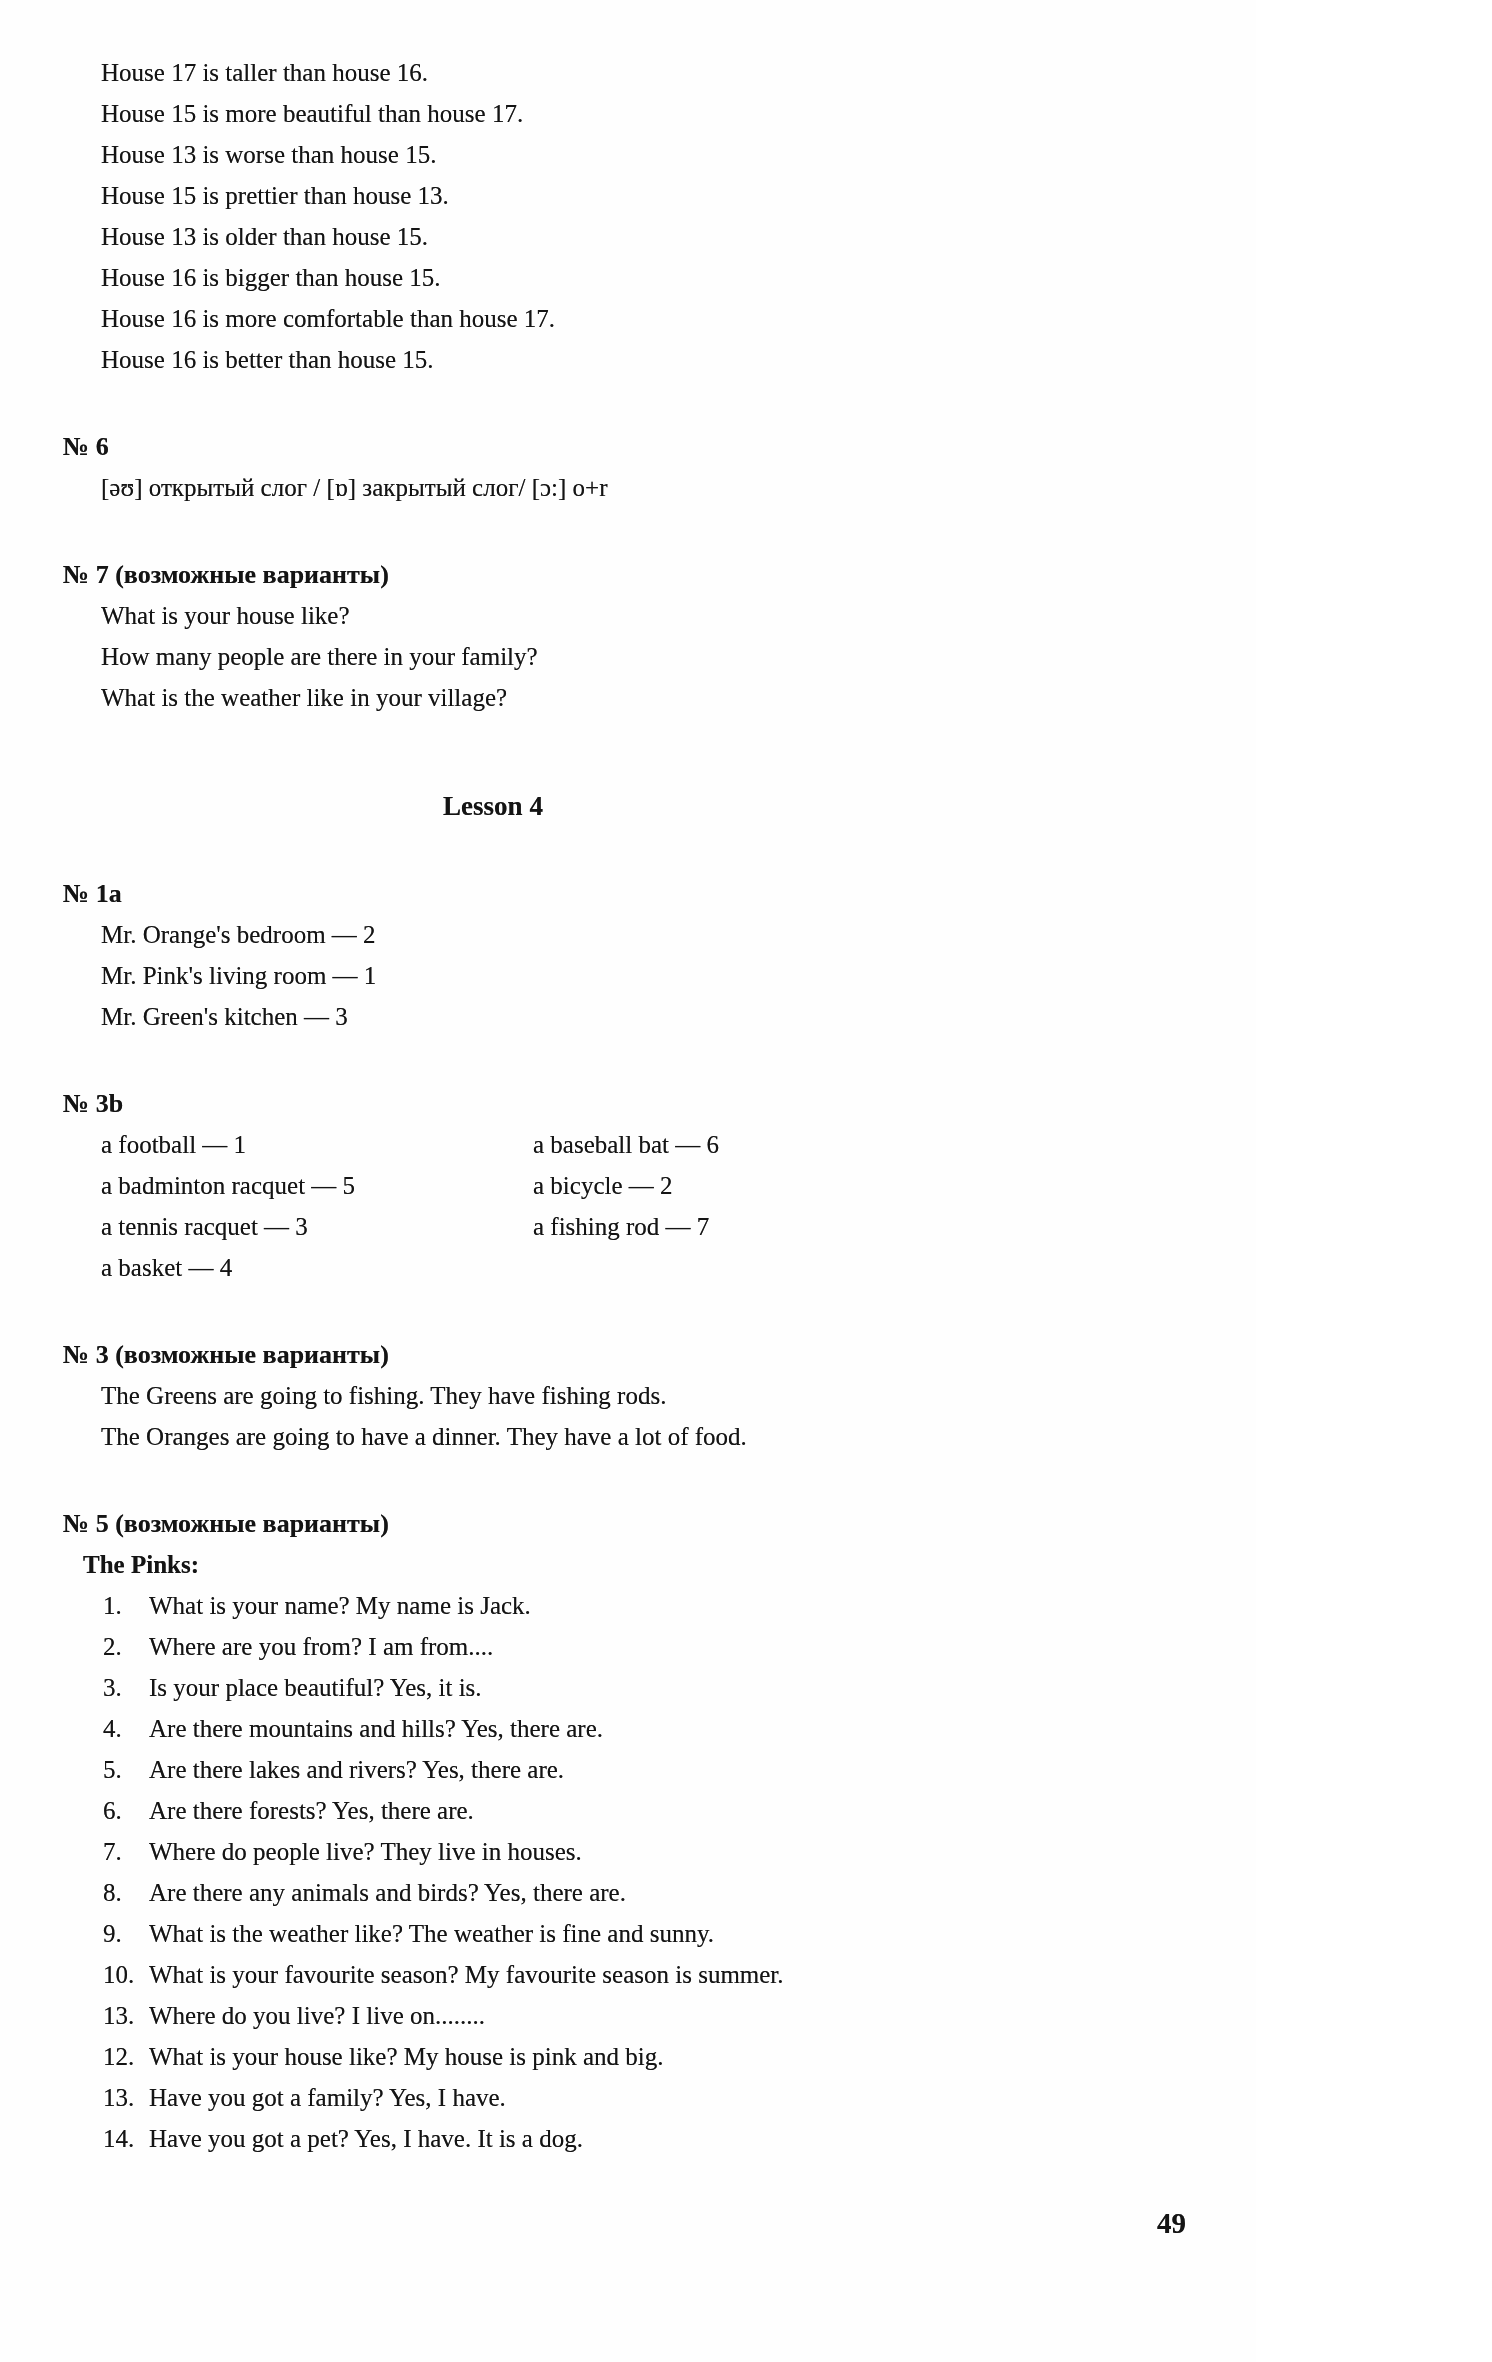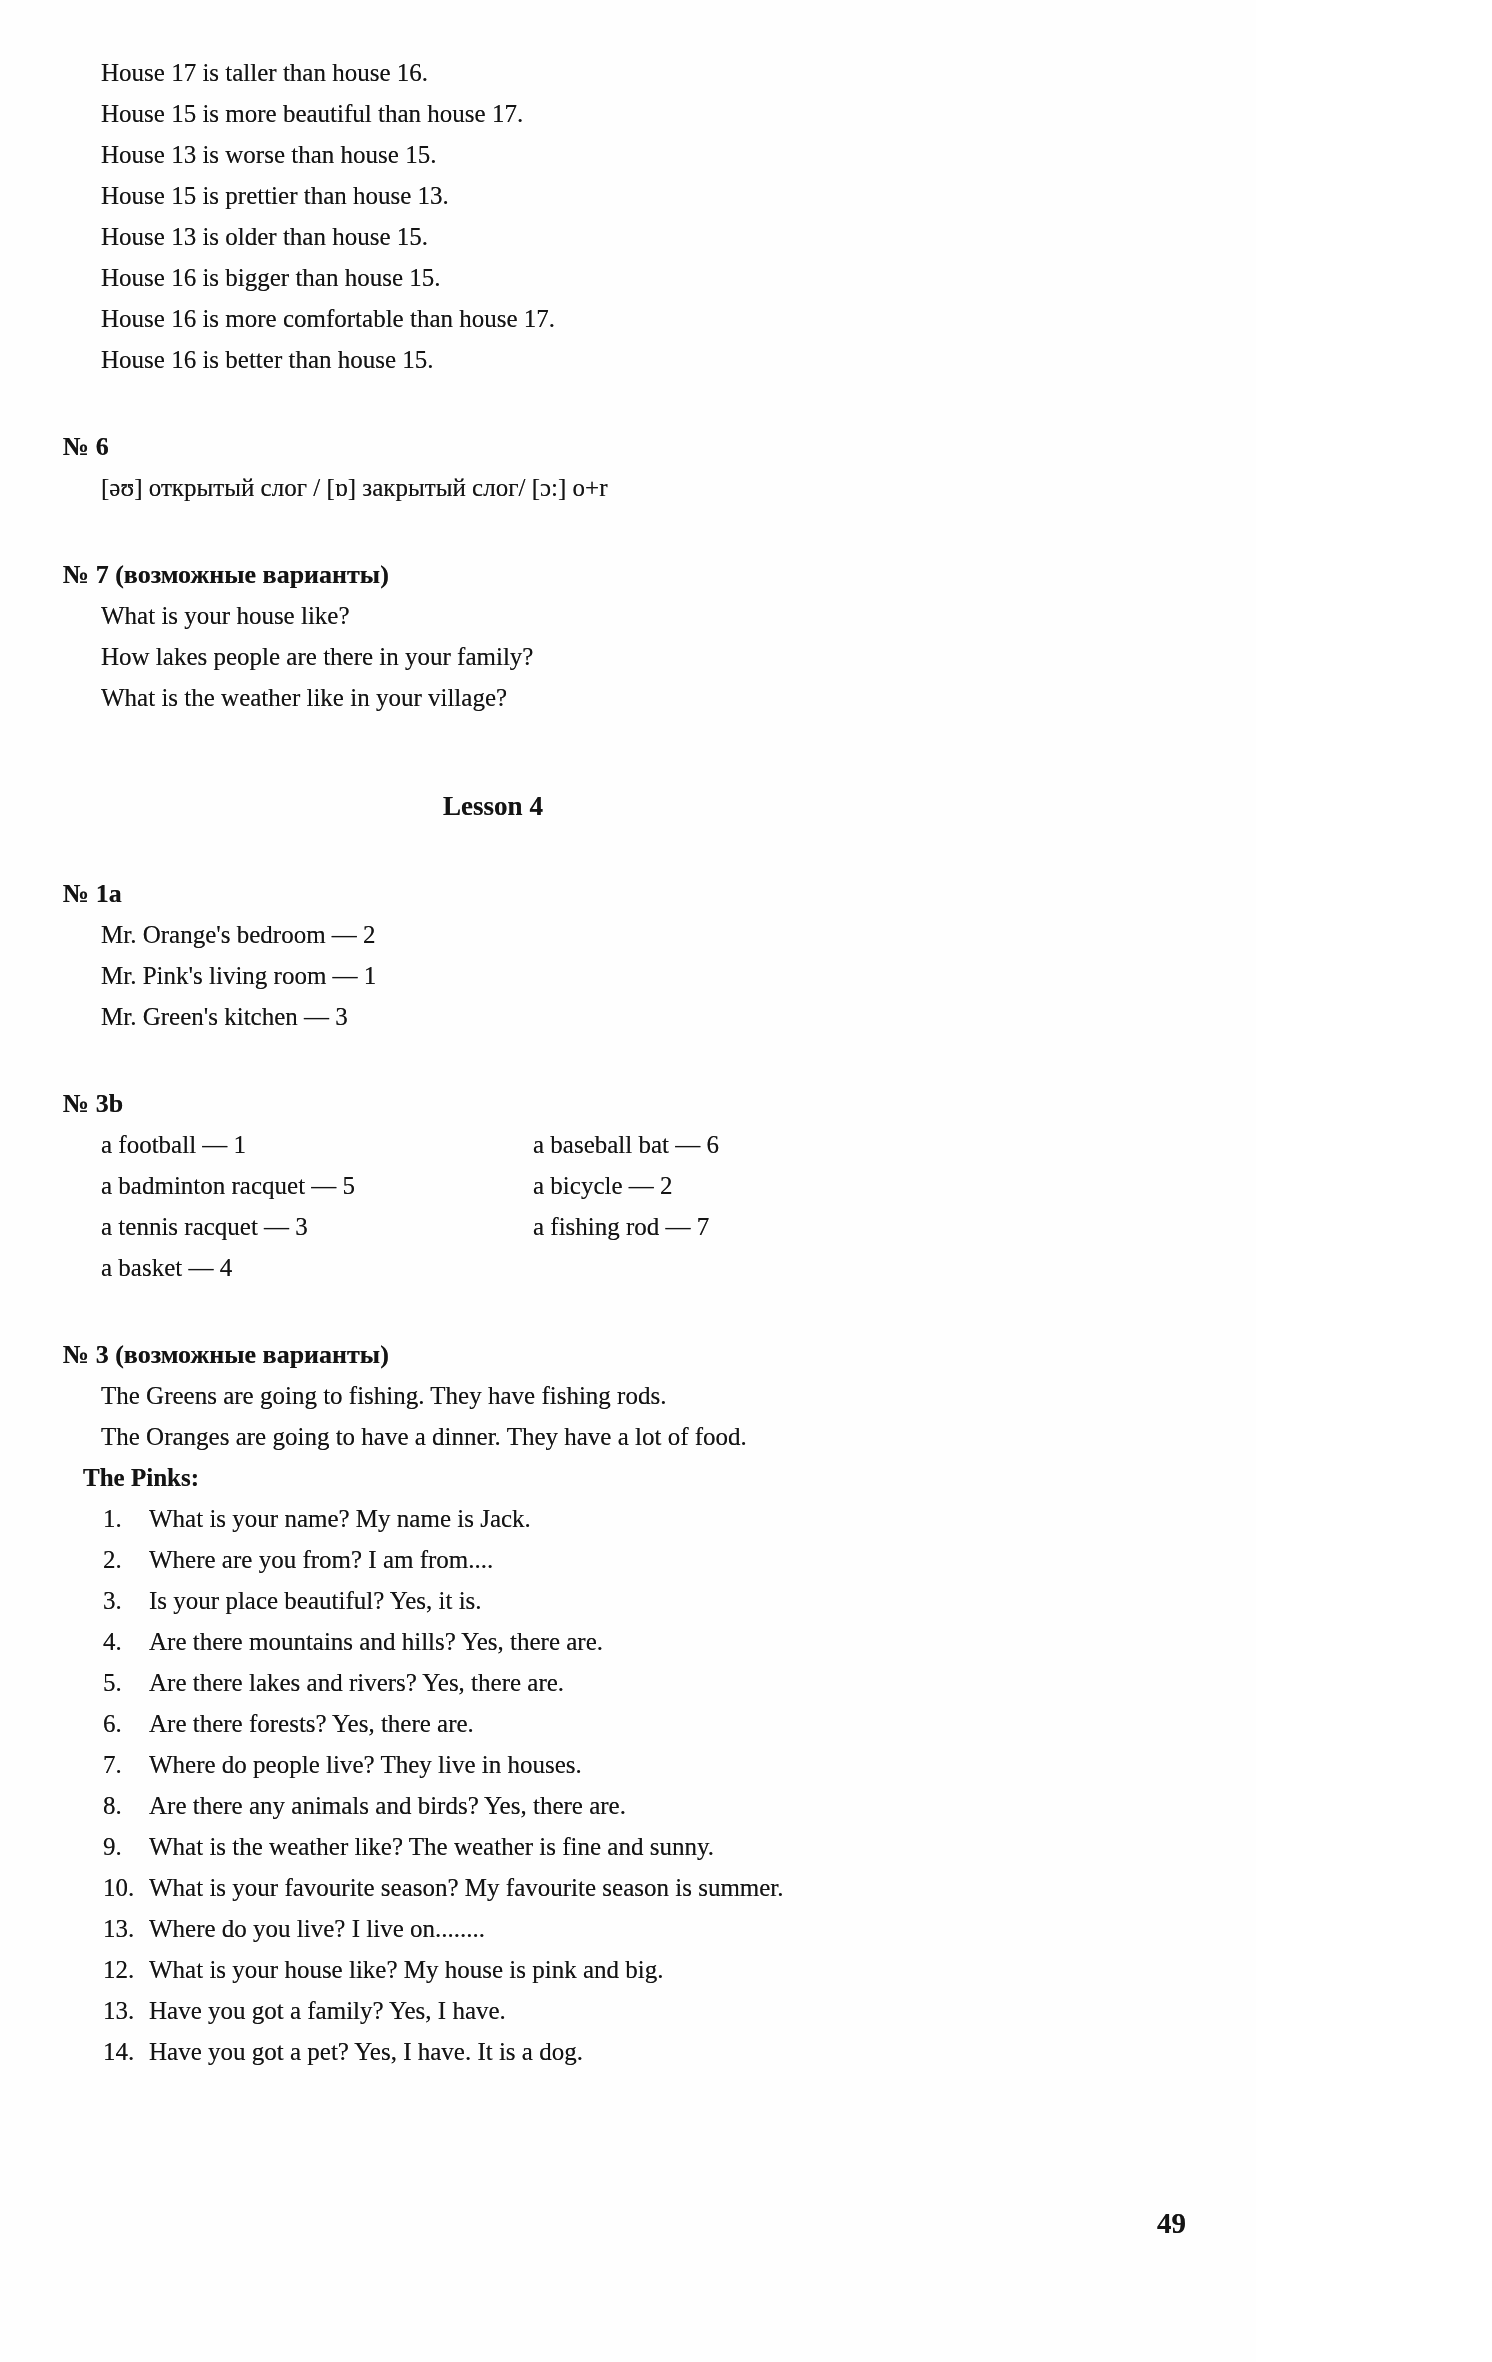--- a/index.html
+++ b/index.html
@@ -70,21 +70,21 @@
       <p class="line indent">House 16 is bigger than house 15.</p>
       <p class="line indent">House 16 is more comfortable than house 17.</p>
       <p class="line indent">House 16 is better than house 15.</p>
     </div>
 
     <p class="h">№ 6</p>
     <p class="line indent">[əʊ] открытый слог / [ɒ] закрытый слог/ [ɔ:] o+r</p>
 
     <p class="h">№ 7 (возможные варианты)</p>
     <p class="line indent">What is your house like?</p>
-    <p class="line indent">How lakes people are there in your family?</p>
+    <p class="line indent">How many people are there in your family?</p>
     <p class="line indent">What is the weather like in your village?</p>
 
     <p class="center-h">Lesson 4</p>
 
     <p class="h">№ 1a</p>
     <p class="line indent">Mr. Orange's bedroom — 2</p>
     <p class="line indent">Mr. Pink's living room — 1</p>
     <p class="line indent">Mr. Green's kitchen — 3</p>
 
     <p class="h">№ 3b</p>
@@ -99,20 +99,21 @@
         <p class="line">a baseball bat — 6</p>
         <p class="line">a bicycle — 2</p>
         <p class="line">a fishing rod — 7</p>
       </div>
     </div>
 
     <p class="h">№ 3 (возможные варианты)</p>
     <p class="line indent">The Greens are going to fishing. They have fishing rods.</p>
     <p class="line indent">The Oranges are going to have a dinner. They have a lot of food.</p>
 
+    <p class="h">№ 5 (возможные варианты)</p>
     <p class="subheading">The Pinks:</p>
     <div class="numbered">
       <div class="item">
         <span class="num">1.</span>
         <span>What is your name? My name is Jack.</span>
       </div>
       <div class="item">
         <span class="num">2.</span>
         <span>Where are you from? I am from....</span>
       </div>

